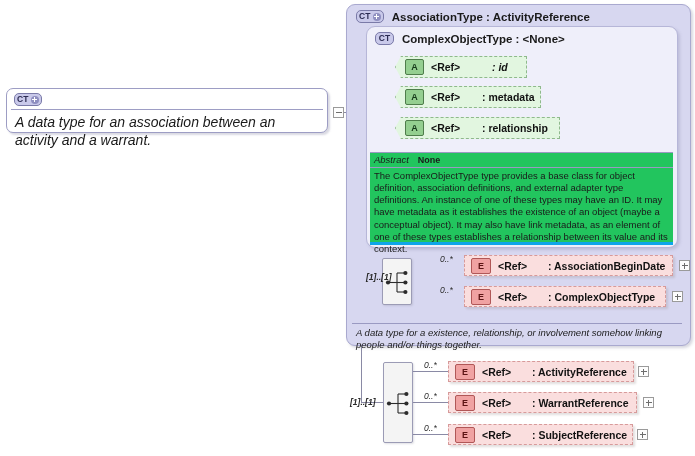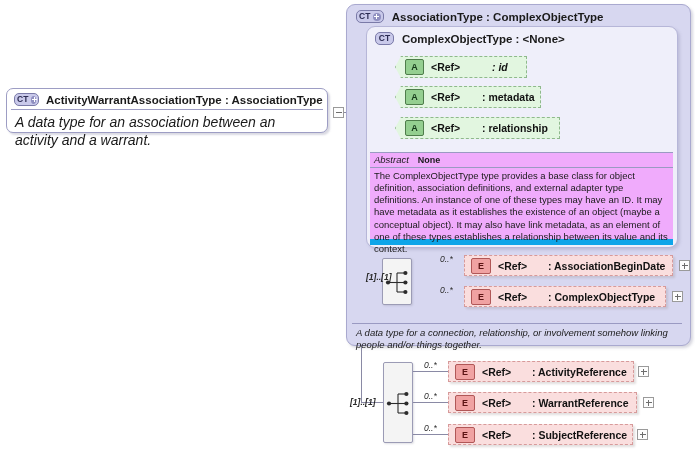--- a/index.html
+++ b/index.html
@@ -154,23 +154,23 @@
     width:11px;height:11px;
     background:#fdfdfd;
     border:1px solid #9a9a9a;
     box-sizing:border-box;
   }
   .collapse:before{content:"";position:absolute;left:1.5px;top:4px;width:6px;height:1px;background:#6d6d6d;}
 
   
   .absblk{
     position:absolute;box-sizing:border-box;
-    background:#f0abfc;
+    background:#22c55e;
     border-top:1px solid #9a9ac2;
-    border-bottom:6px solid #0ea5e9;
+    border-bottom:3px solid #0ea5e9;
   }
   .absblk .arow{
     display:flex;align-items:baseline;gap:9px;
     padding:1px 4px 2px 4px;
     border-bottom:1px solid #9a9ac2;
   }
   .absblk .alabel{font-size:9.5px;font-style:italic;color:#1a1a1a;}
   .absblk .aval{font-size:9px;font-weight:bold;color:#1a1a1a;}
   .absblk .atext{
     padding:2px 4px 3px 4px;
@@ -236,21 +236,21 @@
   <div class="ln lnh" style="left:413px;top:371px;width:36px;"></div>
   <div class="ln lnh" style="left:413px;top:402px;width:36px;"></div>
   <div class="ln lnh" style="left:413px;top:434px;width:36px;"></div>
 
   <div class="box panel-outer" style="left:346px;top:4px;width:345px;height:342px;">
     <div class="hdr">
       <span class="badge">
           <span>CT</span>
           <span class="plus"></span>
         </span>
-      <span>AssociationType : ComplexObjectType</span>
+      <span>AssociationType : ActivityReference</span>
     </div>
   </div>
 
   <div class="panel-inner" style="left:366px;top:26px;width:312px;height:222px;">
     <div class="hdr">
       <span class="badge plain">
           <span>CT</span>
         </span>
       <span>ComplexObjectType : &lt;None&gt;</span>
     </div>
@@ -306,29 +306,28 @@
   <div class="expand" style="left:679px;top:260px;"></div>
 
   <div class="occ" style="left:440px;top:285px;">0..*</div>
   <div class="elem" style="left:464px;top:286px;width:202px;">
     <span class="ebadge">E</span>
     <span class="ref">&lt;Ref&gt;</span>
     <span class="nm" style="left:83px;">: ComplexObjectType</span>
   </div>
   <div class="expand" style="left:672px;top:291px;"></div>
 
-  <div class="panel-anno" style="left:352px;top:323px;width:330px;">A data type for a connection, relationship, or involvement somehow linking people and/or things together.</div>
+  <div class="panel-anno" style="left:352px;top:323px;width:330px;">A data type for a existence, relationship, or involvement somehow linking people and/or things together.</div>
 
   <div class="box ct-root" style="left:6px;top:88px;width:322px;height:45px;">
     <div class="hdr">
       <span class="badge">
           <span>CT</span>
           <span class="plus"></span>
         </span>
-      <span>ActivityWarrantAssociationType : AssociationType</span>
     </div>
     <div class="divider"></div>
     <div class="anno">A data type for an association between an activity and a warrant.</div>
   </div>
   <div class="collapse" style="left:333px;top:107px;"></div>
 
   <div class="seq" style="left:383px;top:362px;width:30px;height:81px;">
     <svg class="seqicon" width="30" height="81" viewBox="0 0 30 81">
       <line x1="6" y1="40.5" x2="14" y2="40.5" stroke="#2b2b2b" stroke-width="1.1"></line>
       <line x1="14" y1="31" x2="14" y2="50" stroke="#2b2b2b" stroke-width="1.1"></line>

